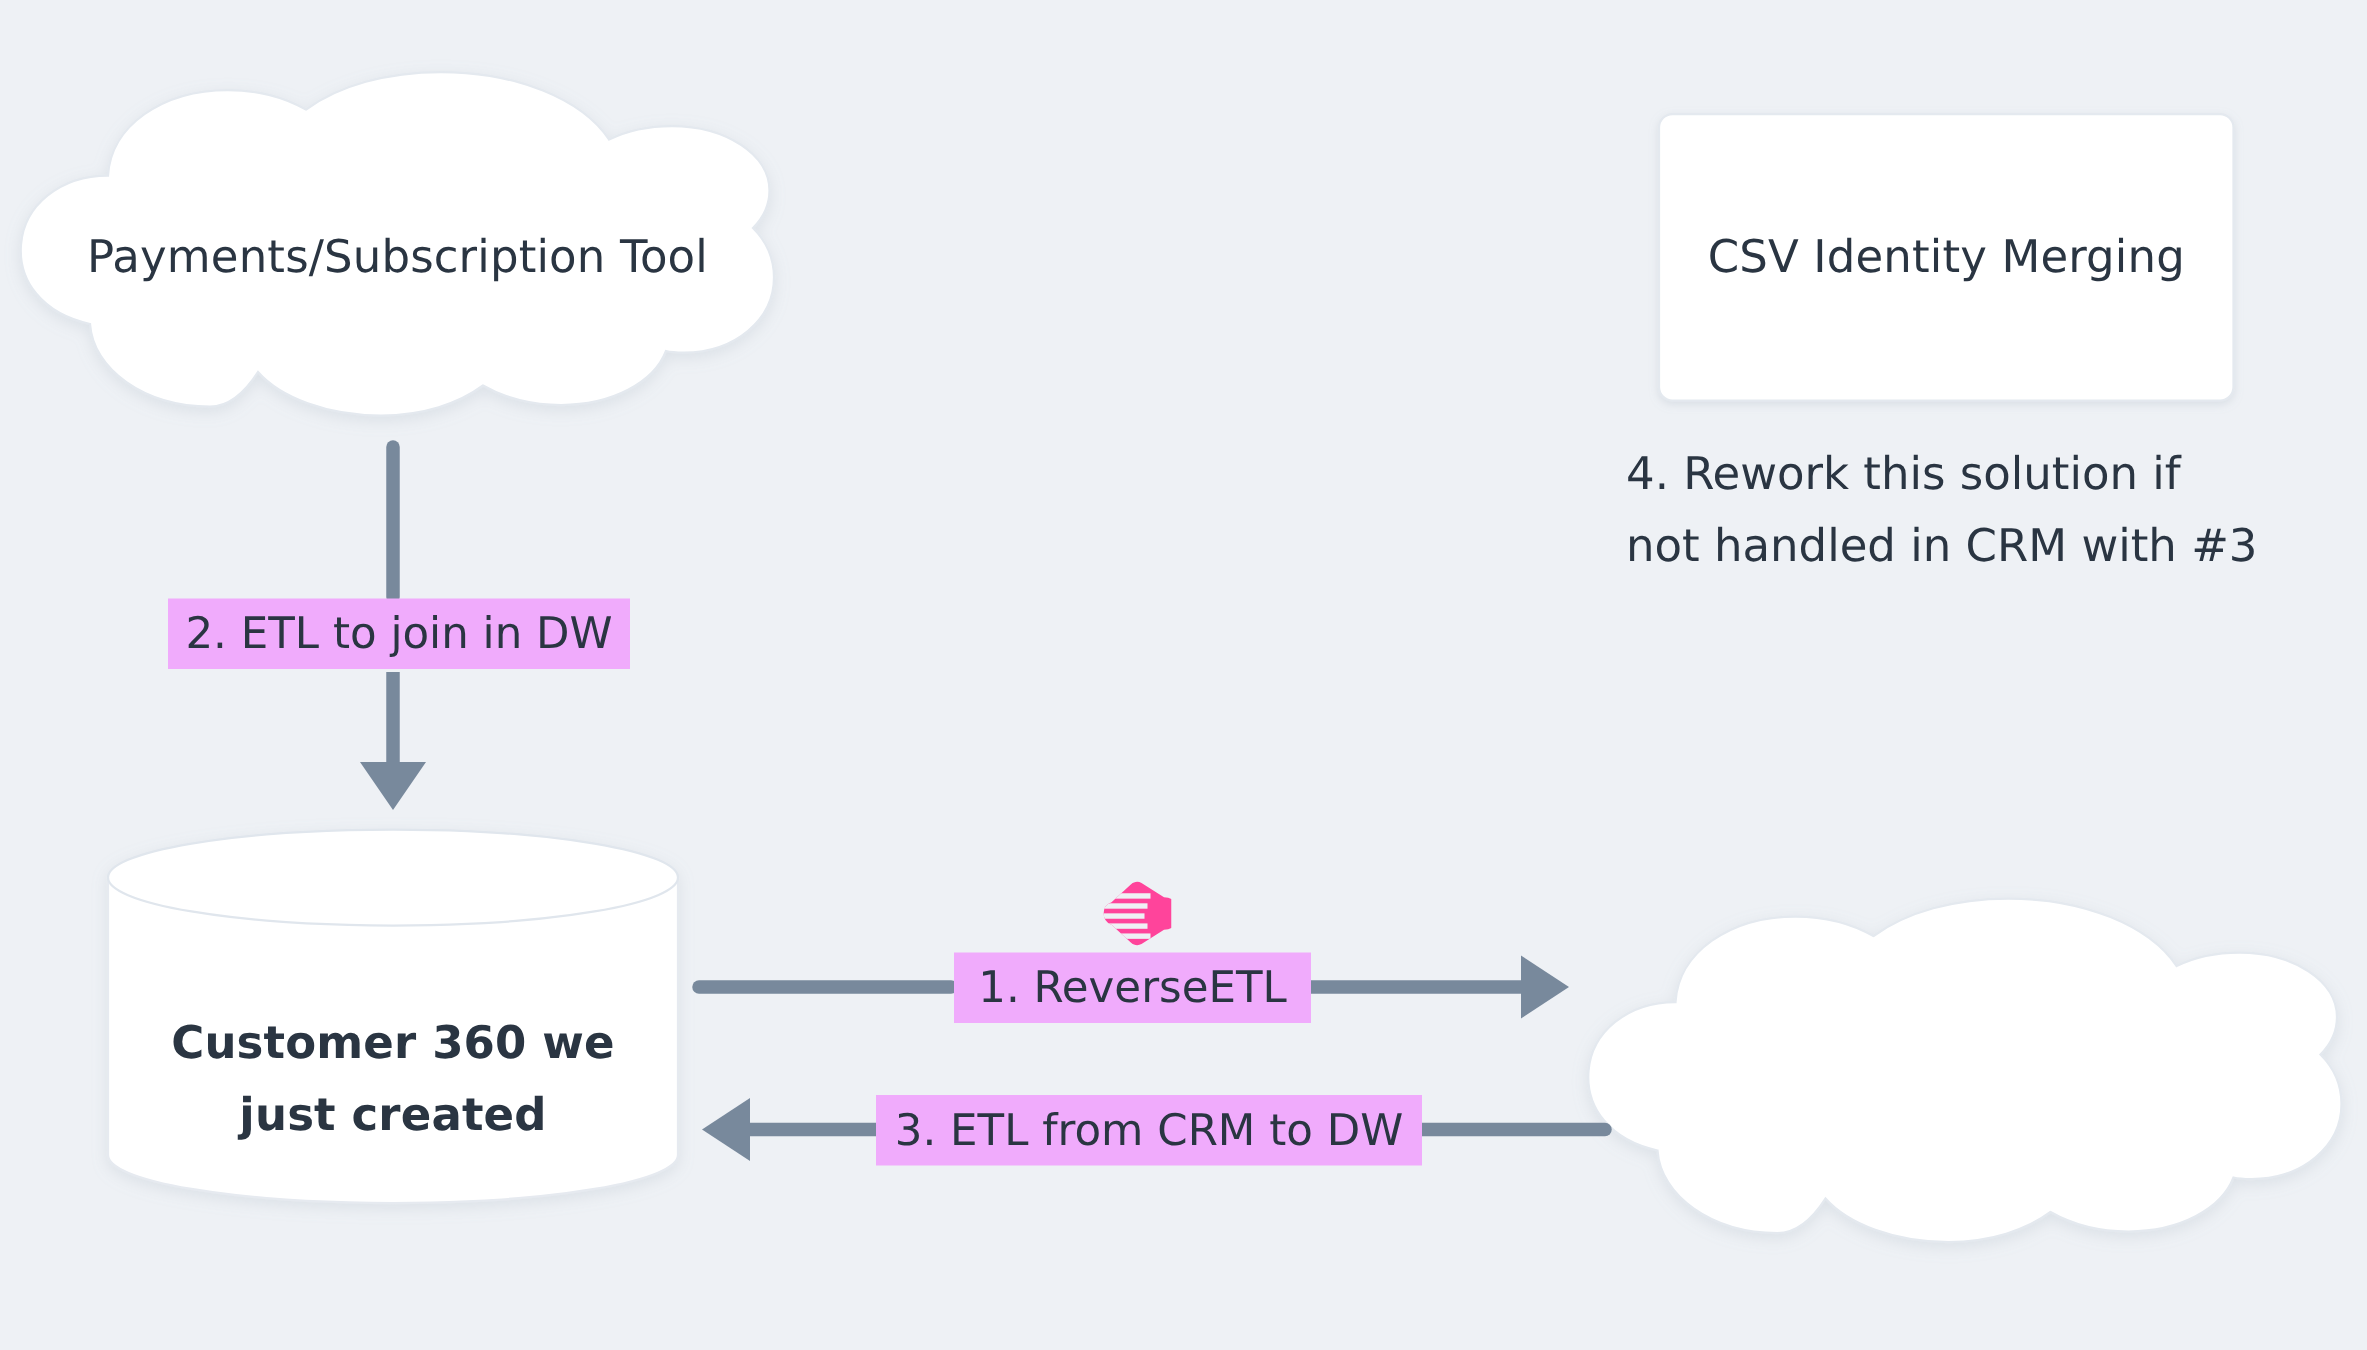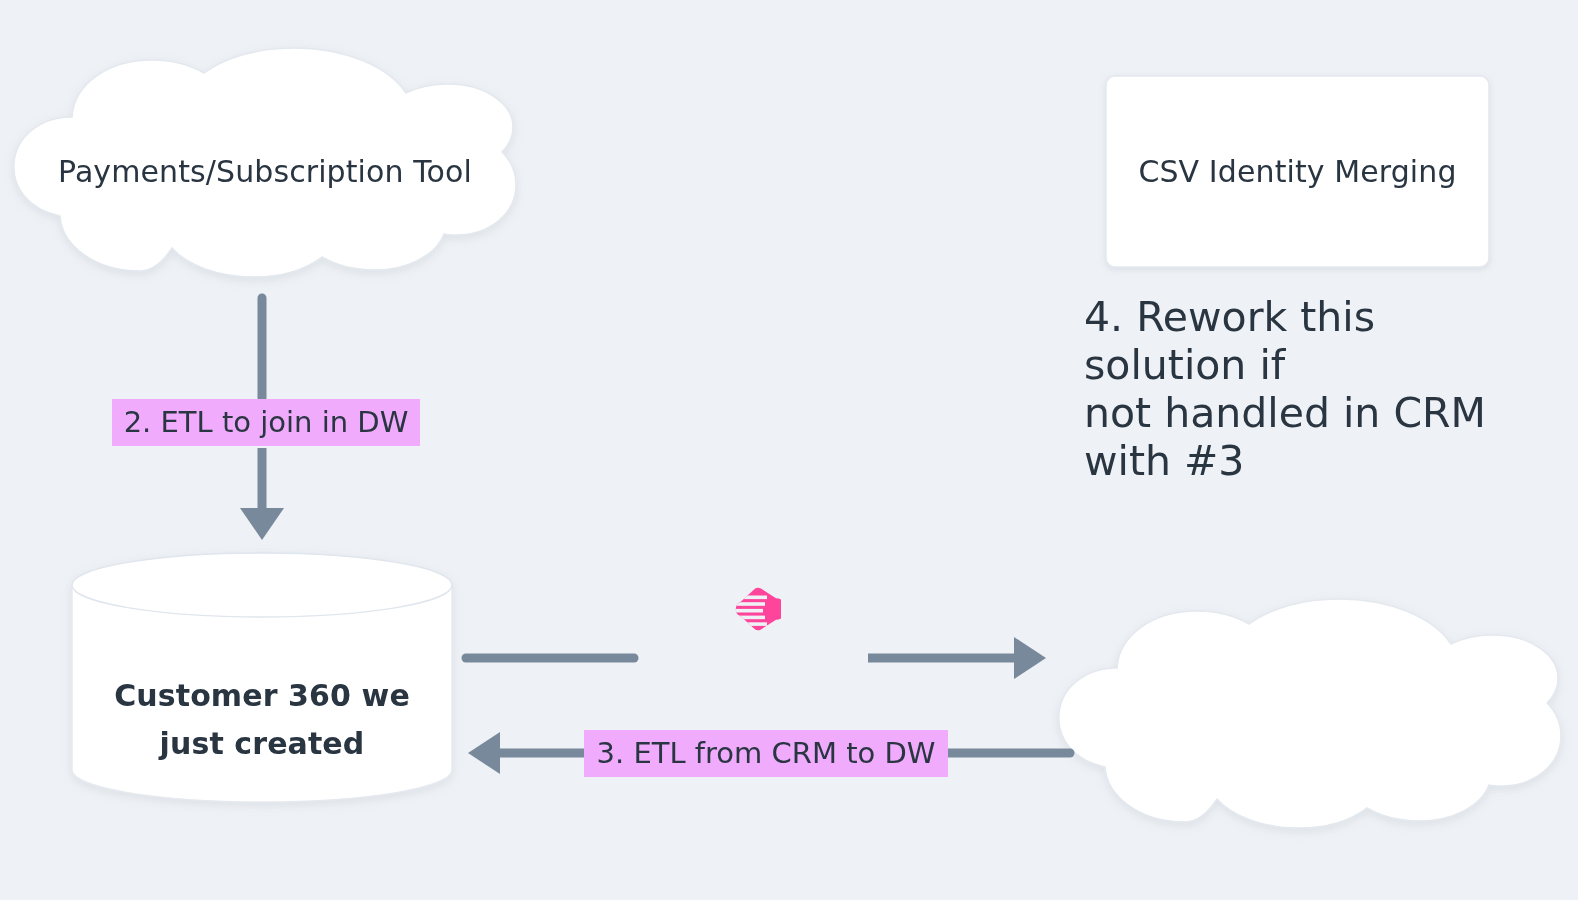--- a/index.html
+++ b/index.html
@@ -34,21 +34,21 @@
     font-size: 29px;
     line-height: 47px;
     text-align: center;
     white-space: pre-line;
     background: #f0abfc;
     padding: 0 4px;
   }
   .free-text {
     position: absolute;
     color: #2a3542;
-    font-size: 41px;
+    font-size: 30px;
     line-height: 48px;
     white-space: pre-line;
   }
   svg.layer {
     position: absolute;
     left: 0;
     top: 0;
     width: 1578px;
     height: 900px;
   }
@@ -176,20 +176,21 @@
   <div class="centered-text" style="left:1106px; top:140px; width:383px; height:64px;">
     <div class="node-label">CSV Identity Merging</div>
   </div>
 
   <div class="centered-text" style="left:72px; top:670px; width:380px; height:100px;font-weight:bold;">
     <div class="node-label">Customer 360 we
 just created</div>
   </div>
 
 
+  <div class="edge-label" style="left:636px; top:635px; width:230px;">1. ReverseETL</div>
 
   <div class="edge-label" style="left:112px; top:399px; width:300px;">2. ETL to join in DW</div>
 
   <div class="edge-label" style="left:584px; top:730px; width:356px;">3. ETL from CRM to DW</div>
 
   <div class="free-text" style="left:1084px; top:293px; width:440px;">4. Rework this solution if
 not handled in CRM with #3</div>
 
 </div>
 

